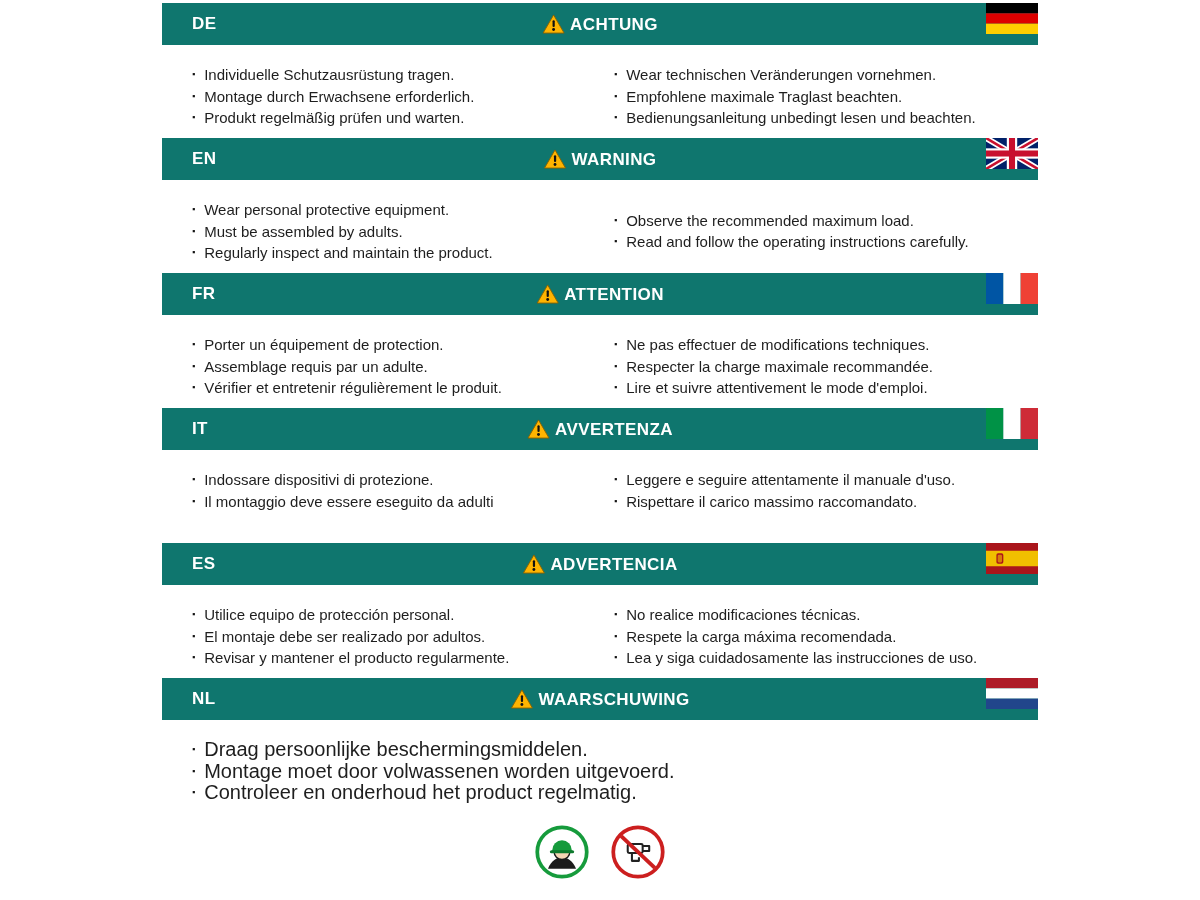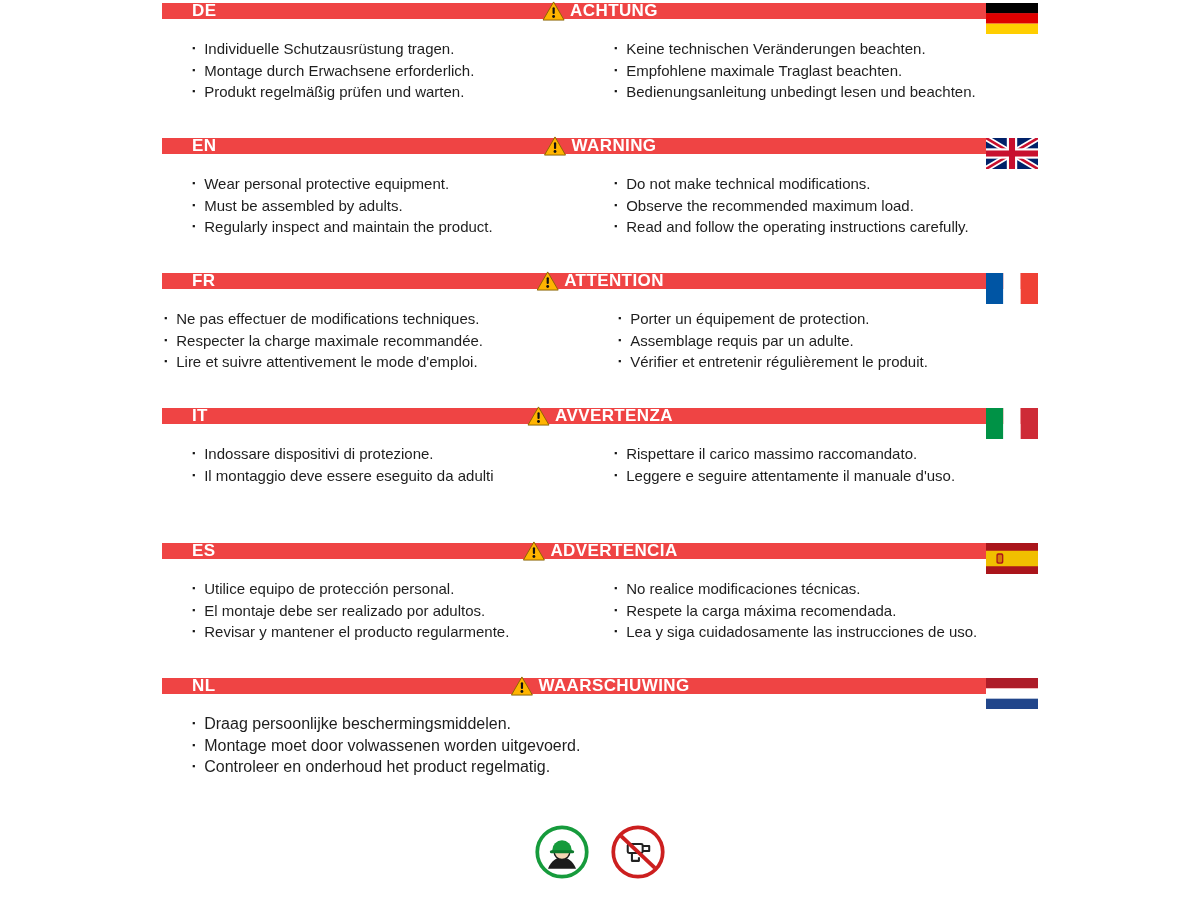--- a/index.html
+++ b/index.html
@@ -1,37 +1,37 @@
 <!DOCTYPE html>
 <html><head>
 <meta charset="utf-8">
 <style>
   * { box-sizing: border-box; margin: 0; padding: 0; }
   html, body { width: 1200px; height: 900px; background: #ffffff;
     font-family: "Liberation Sans", sans-serif; }
   .sheet { width: 876px; margin: 0 auto; padding-top: 3px; }
 
   .lang-section { height: 135px; }
-  .bar { position: relative; height: 16px; background: #ef4444; color: #fff; }
+  .bar { position: relative; height: 42px; background: #0f766e; color: #fff; }
   .lang-code { position: absolute; left: 30px; top: 50%; transform: translateY(-50%);
     font-weight: 700; font-size: 17px; letter-spacing: .4px; }
   .bar-center { position: absolute; left: 50%; top: 50%; transform: translate(-50%,-50%);
-    display: flex; align-items: flex-start; gap: 5px; }
+    display: flex; align-items: center; gap: 5px; }
   .warn-word { font-weight: 700; font-size: 17px; letter-spacing: .4px; }
   .tri svg, .flag svg { display: block; }
   .flag { position: absolute; right: 0; top: 0; width: 52px; height: 31px; overflow: hidden; }
   .flag svg { width: 100%; height: 100%; }
 
   .cols { display: flex; padding-top: 19px; align-items: center; }
   .col { flex: 1; list-style: none; }
   .col.left  { padding-left: 30px; }
   .col.right { padding-left: 2px; padding-right: 4px; }
   .col li { display: flex; font-size: 15px; line-height: 21.5px; color: #1e1e1e; }
   .col li::before { content: "▪"; font-size: 9px; line-height: 21.5px; margin-right: 9px; color: #111; }
-  .cols.small li { font-size: 16px; }
+  .cols.small li { font-size: 20px; }
 
   .footer-icons { display: flex; justify-content: center; align-items: center;
     gap: 20px; margin-top: 11px; }
   .footer-icons svg { display: block; }
 </style>
 </head>
 <body>
 
 <div class="sheet">
 
@@ -56,21 +56,21 @@
           </svg>
       </span>
     </header>
     <div class="cols">
       <ul class="col left">
         <li>Individuelle Schutzausrüstung tragen.</li>
         <li>Montage durch Erwachsene erforderlich.</li>
         <li>Produkt regelmäßig prüfen und warten.</li>
       </ul>
       <ul class="col right">
-        <li>Keine technischen Veränderungen beachten.</li>
+        <li>Wear technischen Veränderungen vornehmen.</li>
         <li>Empfohlene maximale Traglast beachten.</li>
         <li>Bedienungsanleitung unbedingt lesen und beachten.</li>
       </ul>
     </div>
   </section>
 
   <section class="lang-section">
     <header class="bar">
       <span class="lang-code">EN</span>
       <span class="bar-center">
@@ -95,21 +95,20 @@
         </svg>
       </span>
     </header>
     <div class="cols">
       <ul class="col left">
         <li>Wear personal protective equipment.</li>
         <li>Must be assembled by adults.</li>
         <li>Regularly inspect and maintain the product.</li>
       </ul>
       <ul class="col right">
-        <li>Do not make technical modifications.</li>
         <li>Observe the recommended maximum load.</li>
         <li>Read and follow the operating instructions carefully.</li>
       </ul>
     </div>
   </section>
 
   <section class="lang-section">
     <header class="bar">
       <span class="lang-code">FR</span>
       <span class="bar-center">
@@ -124,30 +123,30 @@
       </span>
       <span class="flag">
         <svg viewBox="0 0 60 36" preserveAspectRatio="none">
             <rect width="20" height="36" fill="#0055A4"></rect>
             <rect x="20" width="20" height="36" fill="#fff"></rect>
             <rect x="40" width="20" height="36" fill="#EF4135"></rect>
           </svg>
       </span>
     </header>
     <div class="cols">
+      <ul class="col left">
+        <li>Porter un équipement de protection.</li>
+        <li>Assemblage requis par un adulte.</li>
+        <li>Vérifier et entretenir régulièrement le produit.</li>
+      </ul>
       <ul class="col right">
         <li>Ne pas effectuer de modifications techniques.</li>
         <li>Respecter la charge maximale recommandée.</li>
         <li>Lire et suivre attentivement le mode d'emploi.</li>
       </ul>
-      <ul class="col left">
-        <li>Porter un équipement de protection.</li>
-        <li>Assemblage requis par un adulte.</li>
-        <li>Vérifier et entretenir régulièrement le produit.</li>
-      </ul>
     </div>
   </section>
 
   <section class="lang-section">
     <header class="bar">
       <span class="lang-code">IT</span>
       <span class="bar-center">
         <span class="tri">
           <svg width="23" height="21" viewBox="0 0 24 22">
               <path d="M12 1.5 L23 20.5 L1 20.5 Z" fill="#FFB400" stroke="#8a6400" stroke-width="1" stroke-linejoin="round"></path>
@@ -164,22 +163,22 @@
             <rect x="40" width="20" height="36" fill="#CE2B37"></rect>
           </svg>
       </span>
     </header>
     <div class="cols">
       <ul class="col left">
         <li>Indossare dispositivi di protezione.</li>
         <li>Il montaggio deve essere eseguito da adulti</li>
       </ul>
       <ul class="col right">
+        <li>Leggere e seguire attentamente il manuale d'uso.</li>
         <li>Rispettare il carico massimo raccomandato.</li>
-        <li>Leggere e seguire attentamente il manuale d'uso.</li>
       </ul>
     </div>
   </section>
 
   <section class="lang-section">
     <header class="bar">
       <span class="lang-code">ES</span>
       <span class="bar-center">
         <span class="tri">
           <svg width="23" height="21" viewBox="0 0 24 22">

